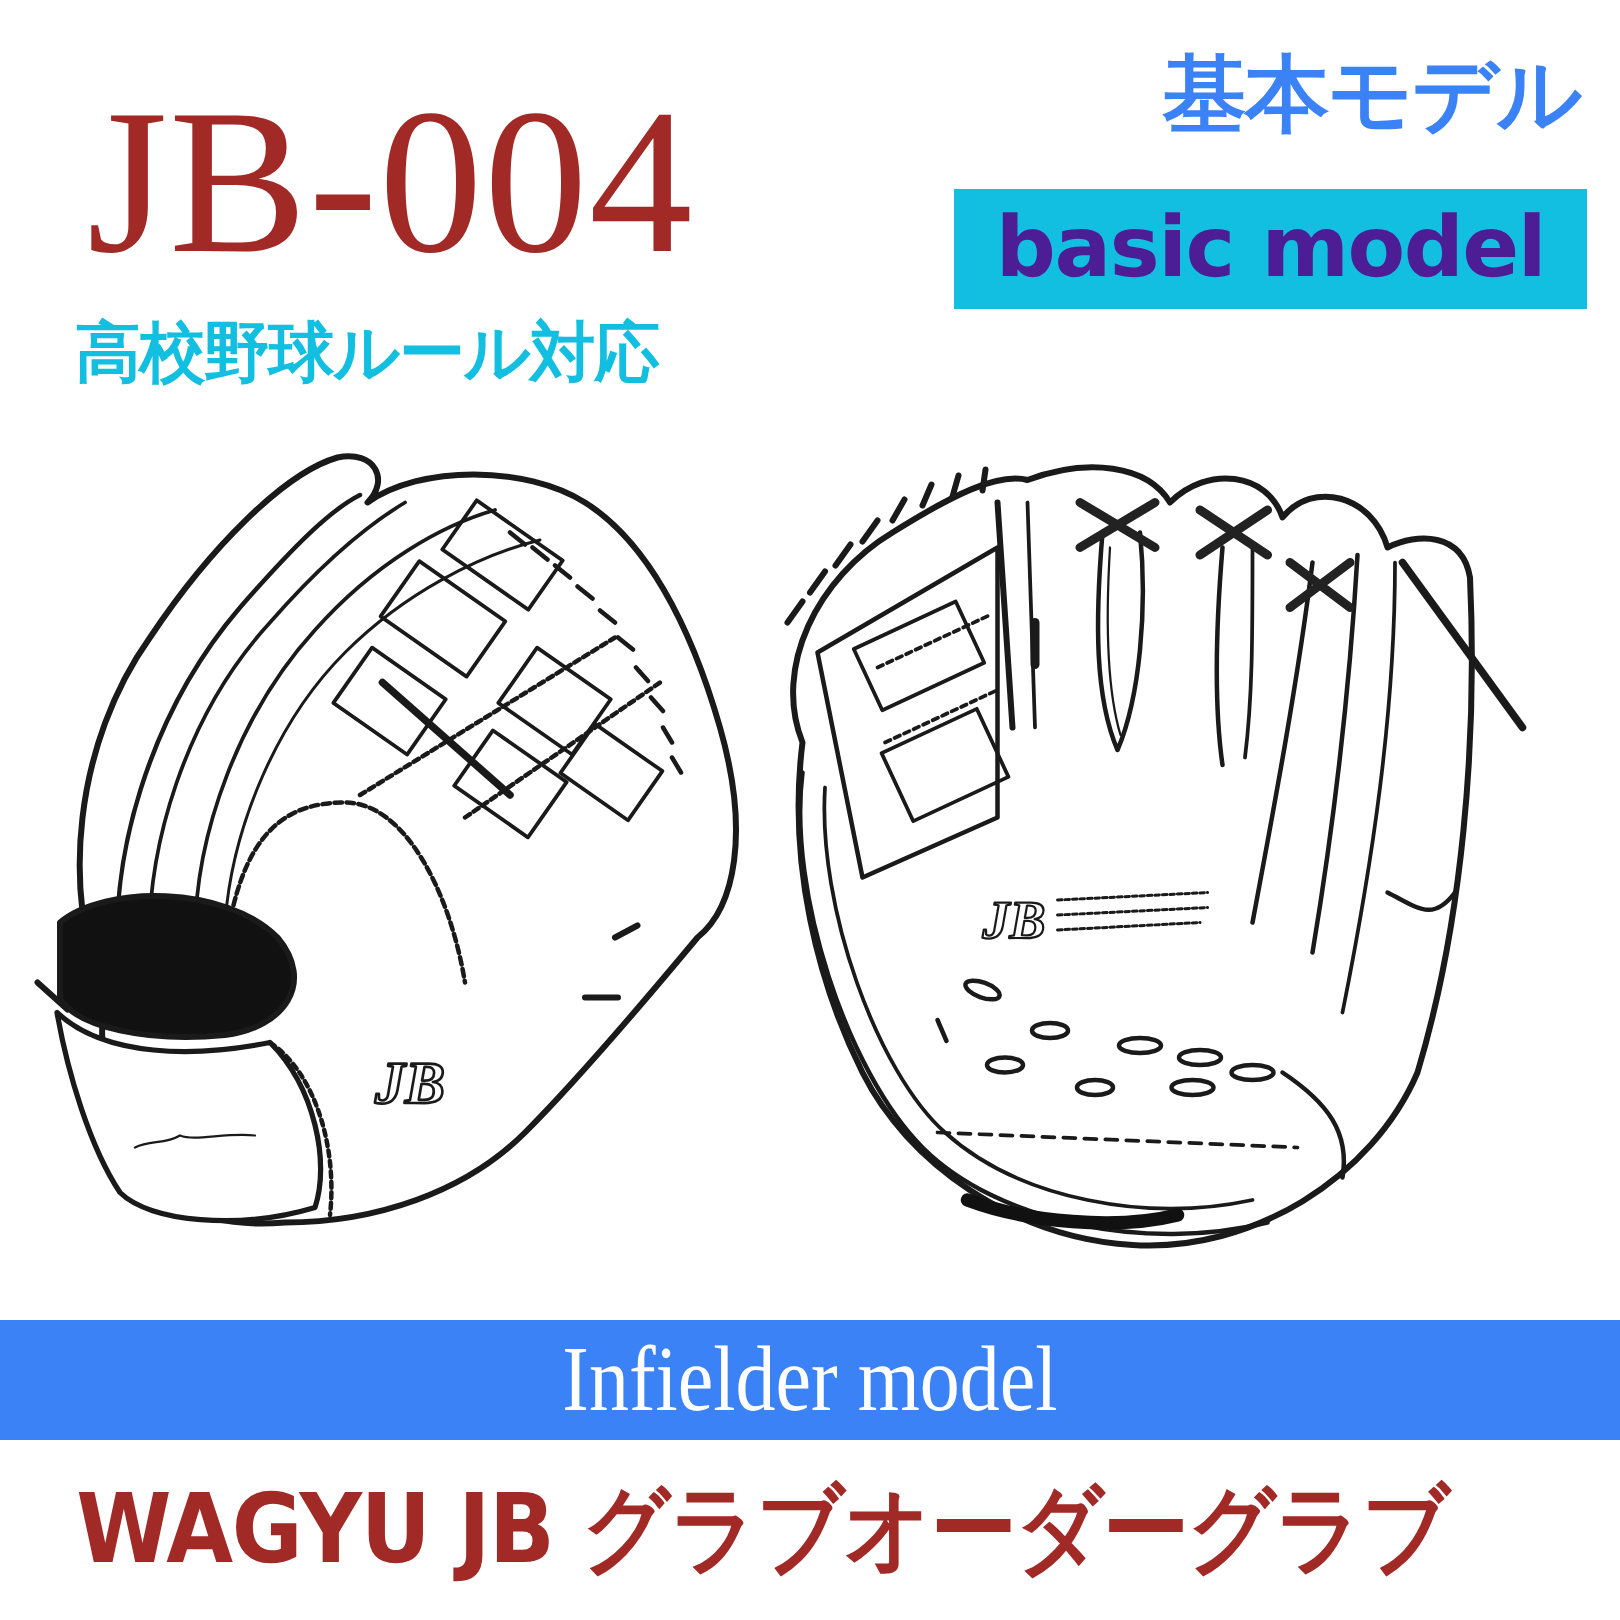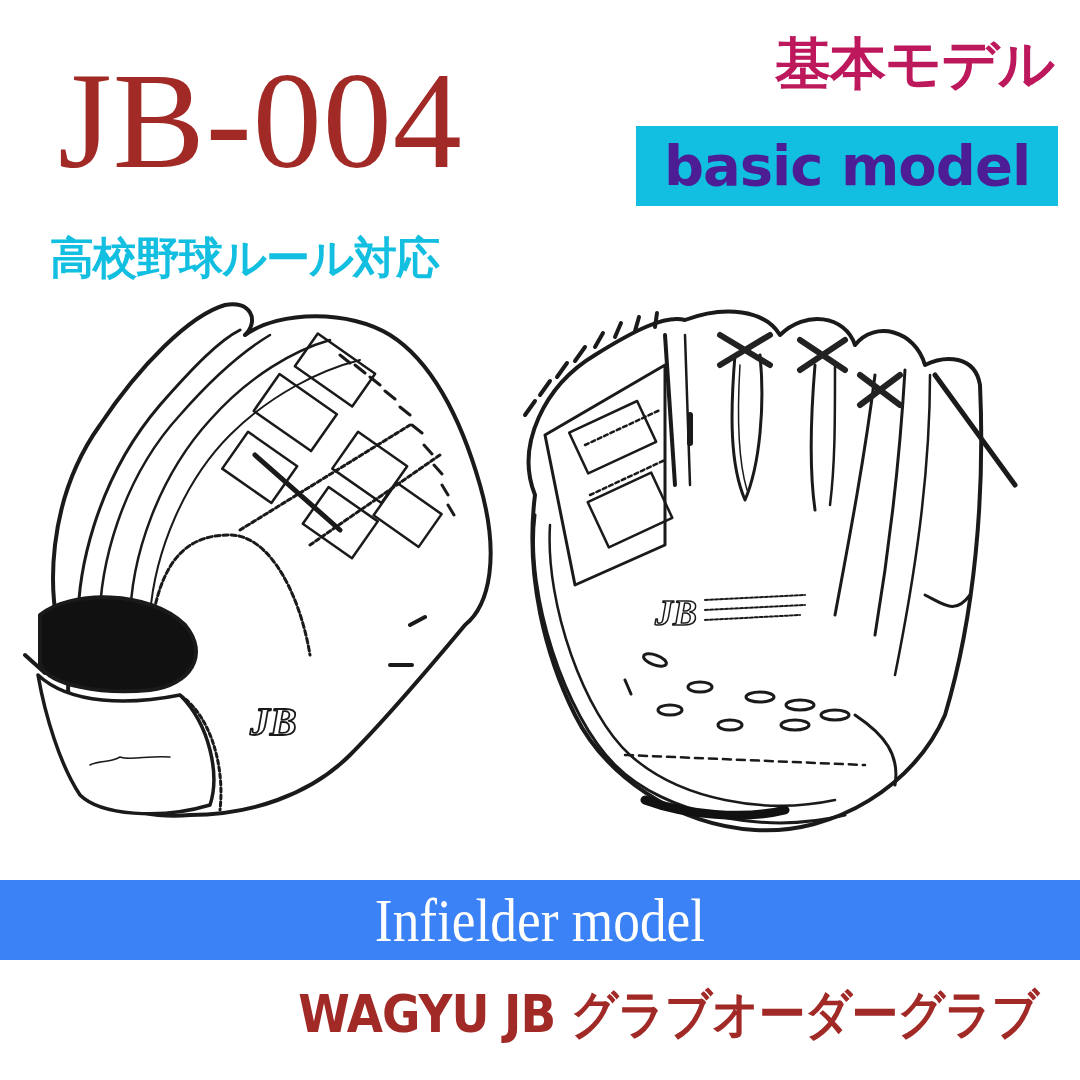--- a/index.html
+++ b/index.html
@@ -23,30 +23,29 @@
     .rule-note {
       position: absolute;
       left: 50px; top: 214px;
       font-family: "DejaVu Sans", sans-serif;
       font-weight: bold;
       font-size: 44px;
       line-height: 1;
       color: #12bfe0;
       white-space: nowrap;
       letter-spacing: -1px;
-      margin-top: 22px;
     }
     .jp-model {
       position: absolute;
       right: 26px; top: 36px;
       font-family: "DejaVu Sans", sans-serif;
       font-weight: bold;
       font-size: 56px;
       line-height: 1;
-      color: #be185d;
+      color: #3b82f6;
       white-space: nowrap;
       letter-spacing: -1px;
     }
     .en-model-box {
       position: absolute;
       left: 636px; top: 126px;
       width: 422px; height: 80px;
       background: #12bfe0;
       display: flex; align-items: center; justify-content: center;
     }
@@ -77,24 +76,24 @@
       color: #ffffff;
       line-height: 1;
       white-space: nowrap;
       transform: scaleX(0.86);
       display: inline-block;
     }
     .brand-line {
       position: absolute;
       left: 0; top: 988px;
       width: 1080px;
-      text-align: right;
-      font-family: "DejaVu Sans", sans-serif;
-      font-weight: bold;
-      font-size: 52px;
+      text-align: left;
+      font-family: "DejaVu Sans", sans-serif;
+      font-weight: bold;
+      font-size: 64px;
       line-height: 1;
       color: #a12a27;
       white-space: nowrap;
     }
     .brand-line span { display: inline-block; transform: scaleX(0.9); letter-spacing: -1px; }
   </style>
 </head>
 <body>
 
 <div id="canvas">

